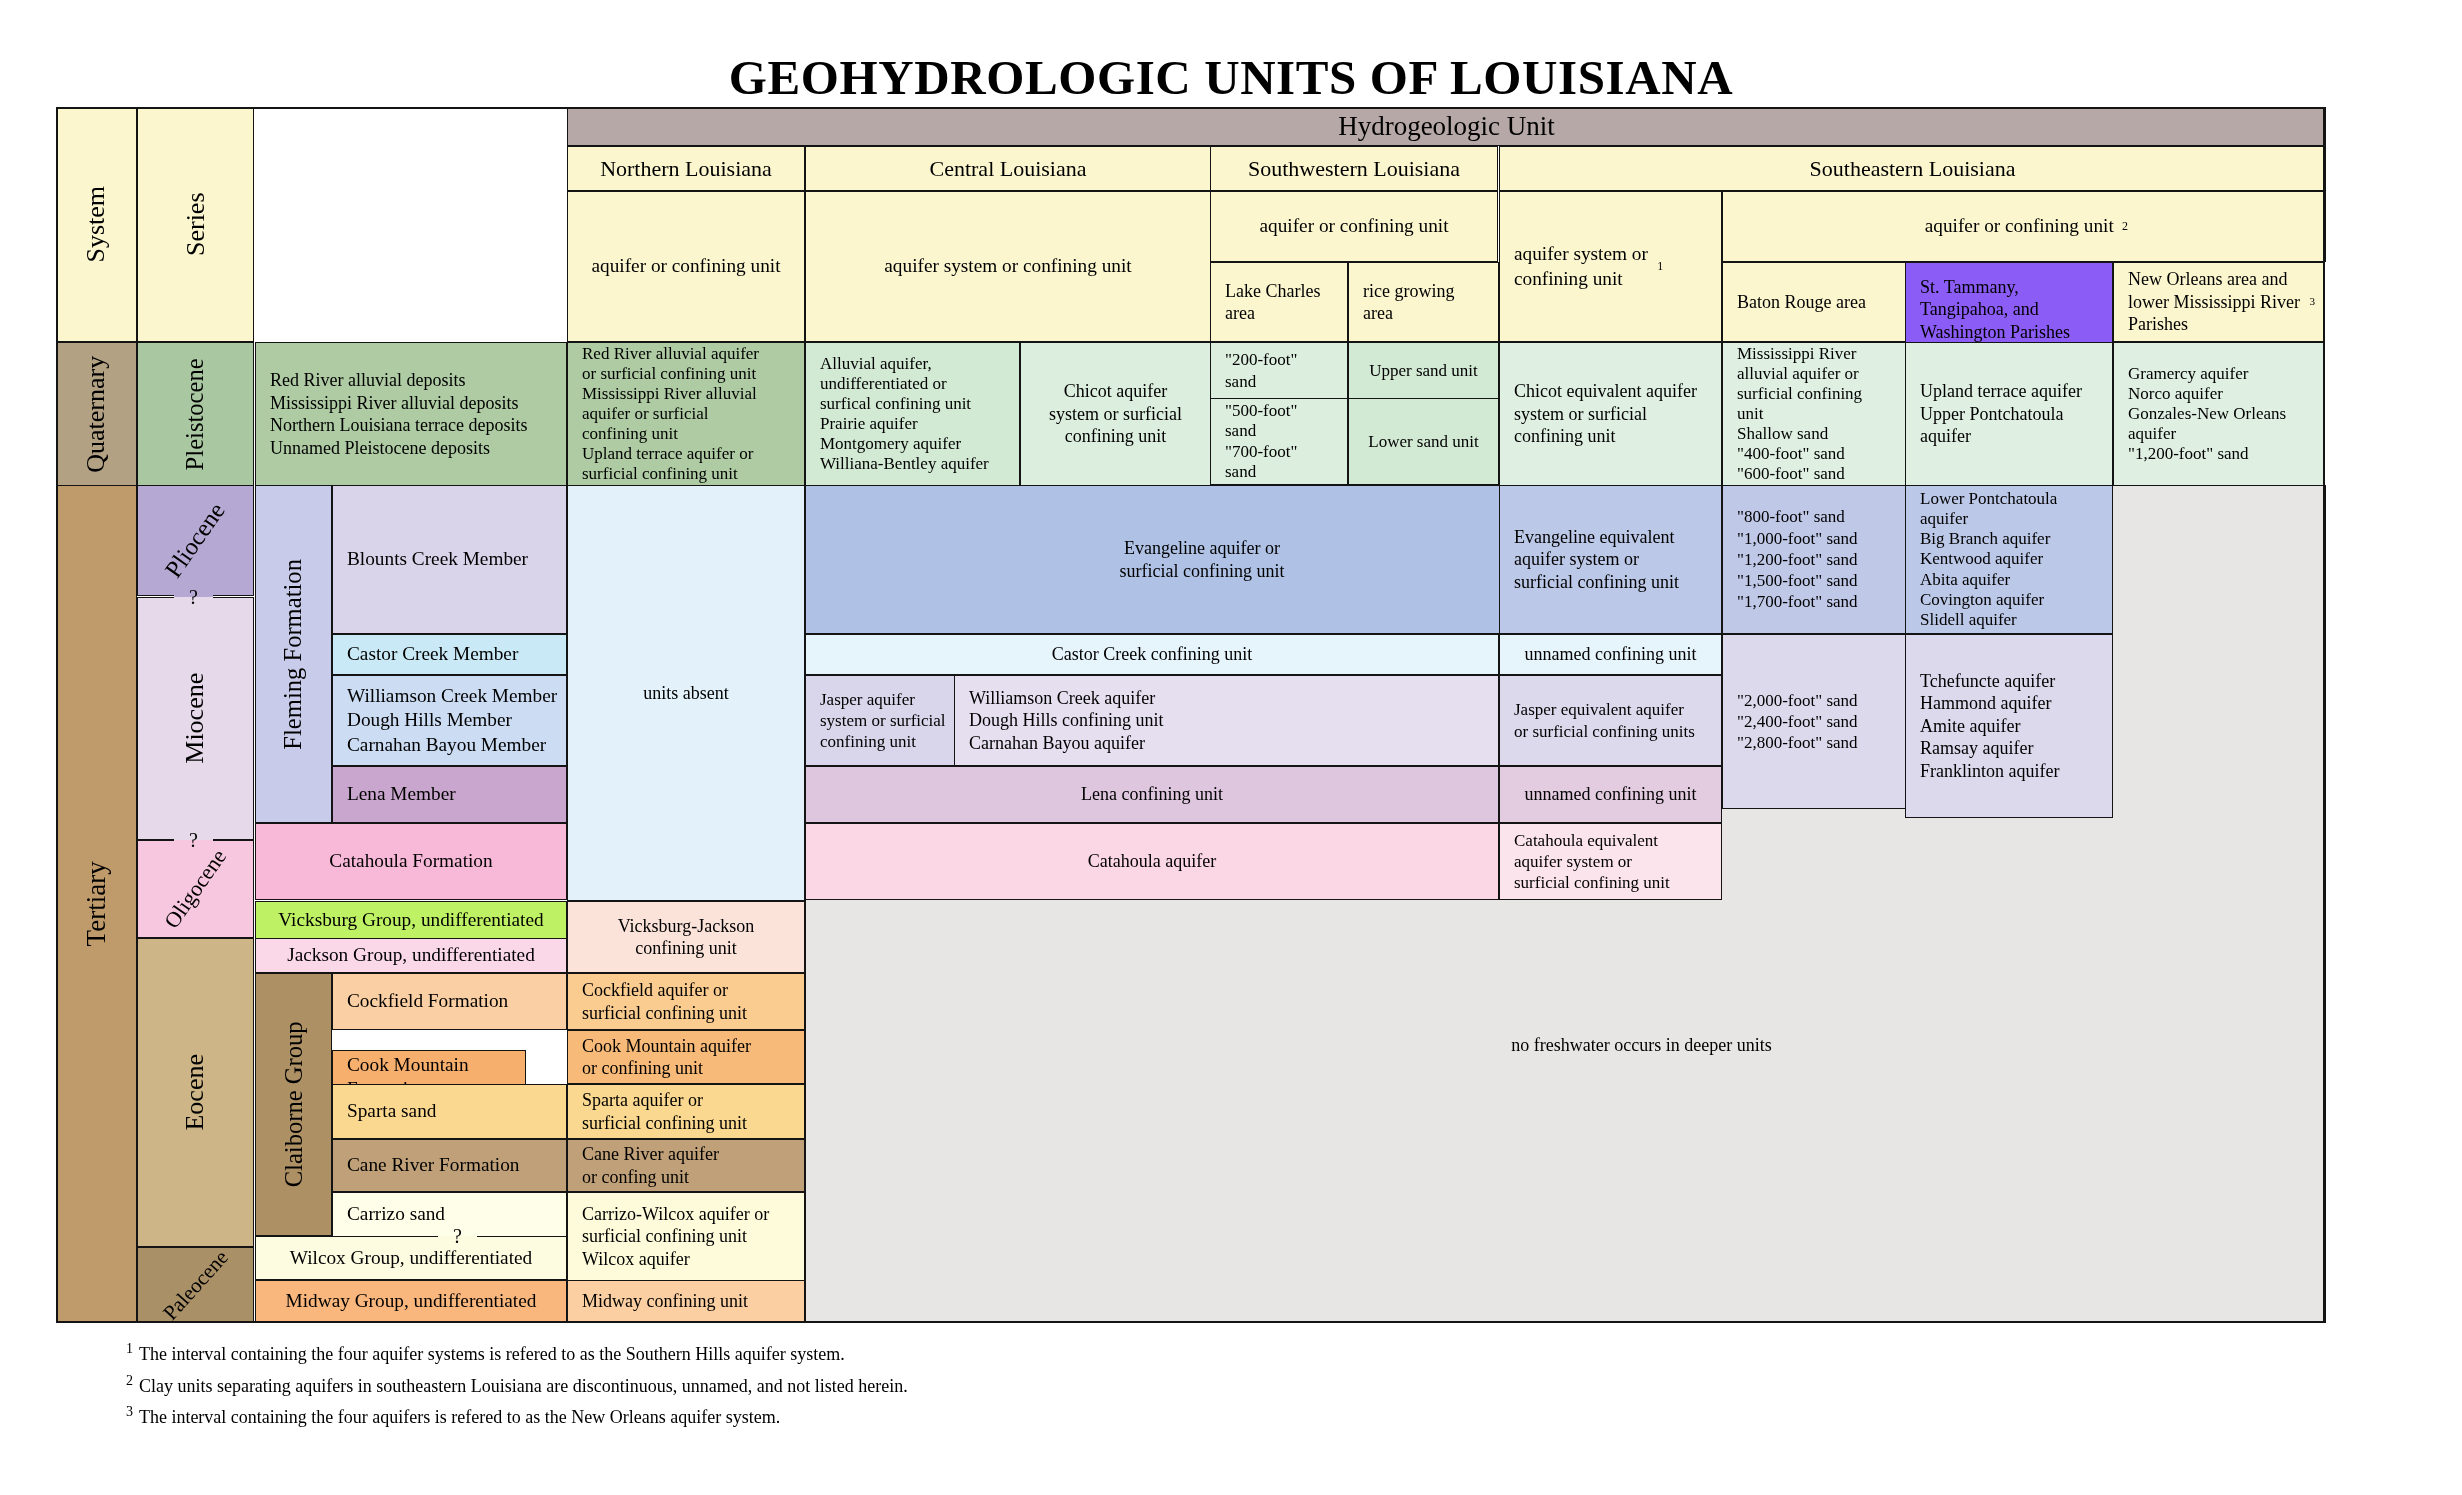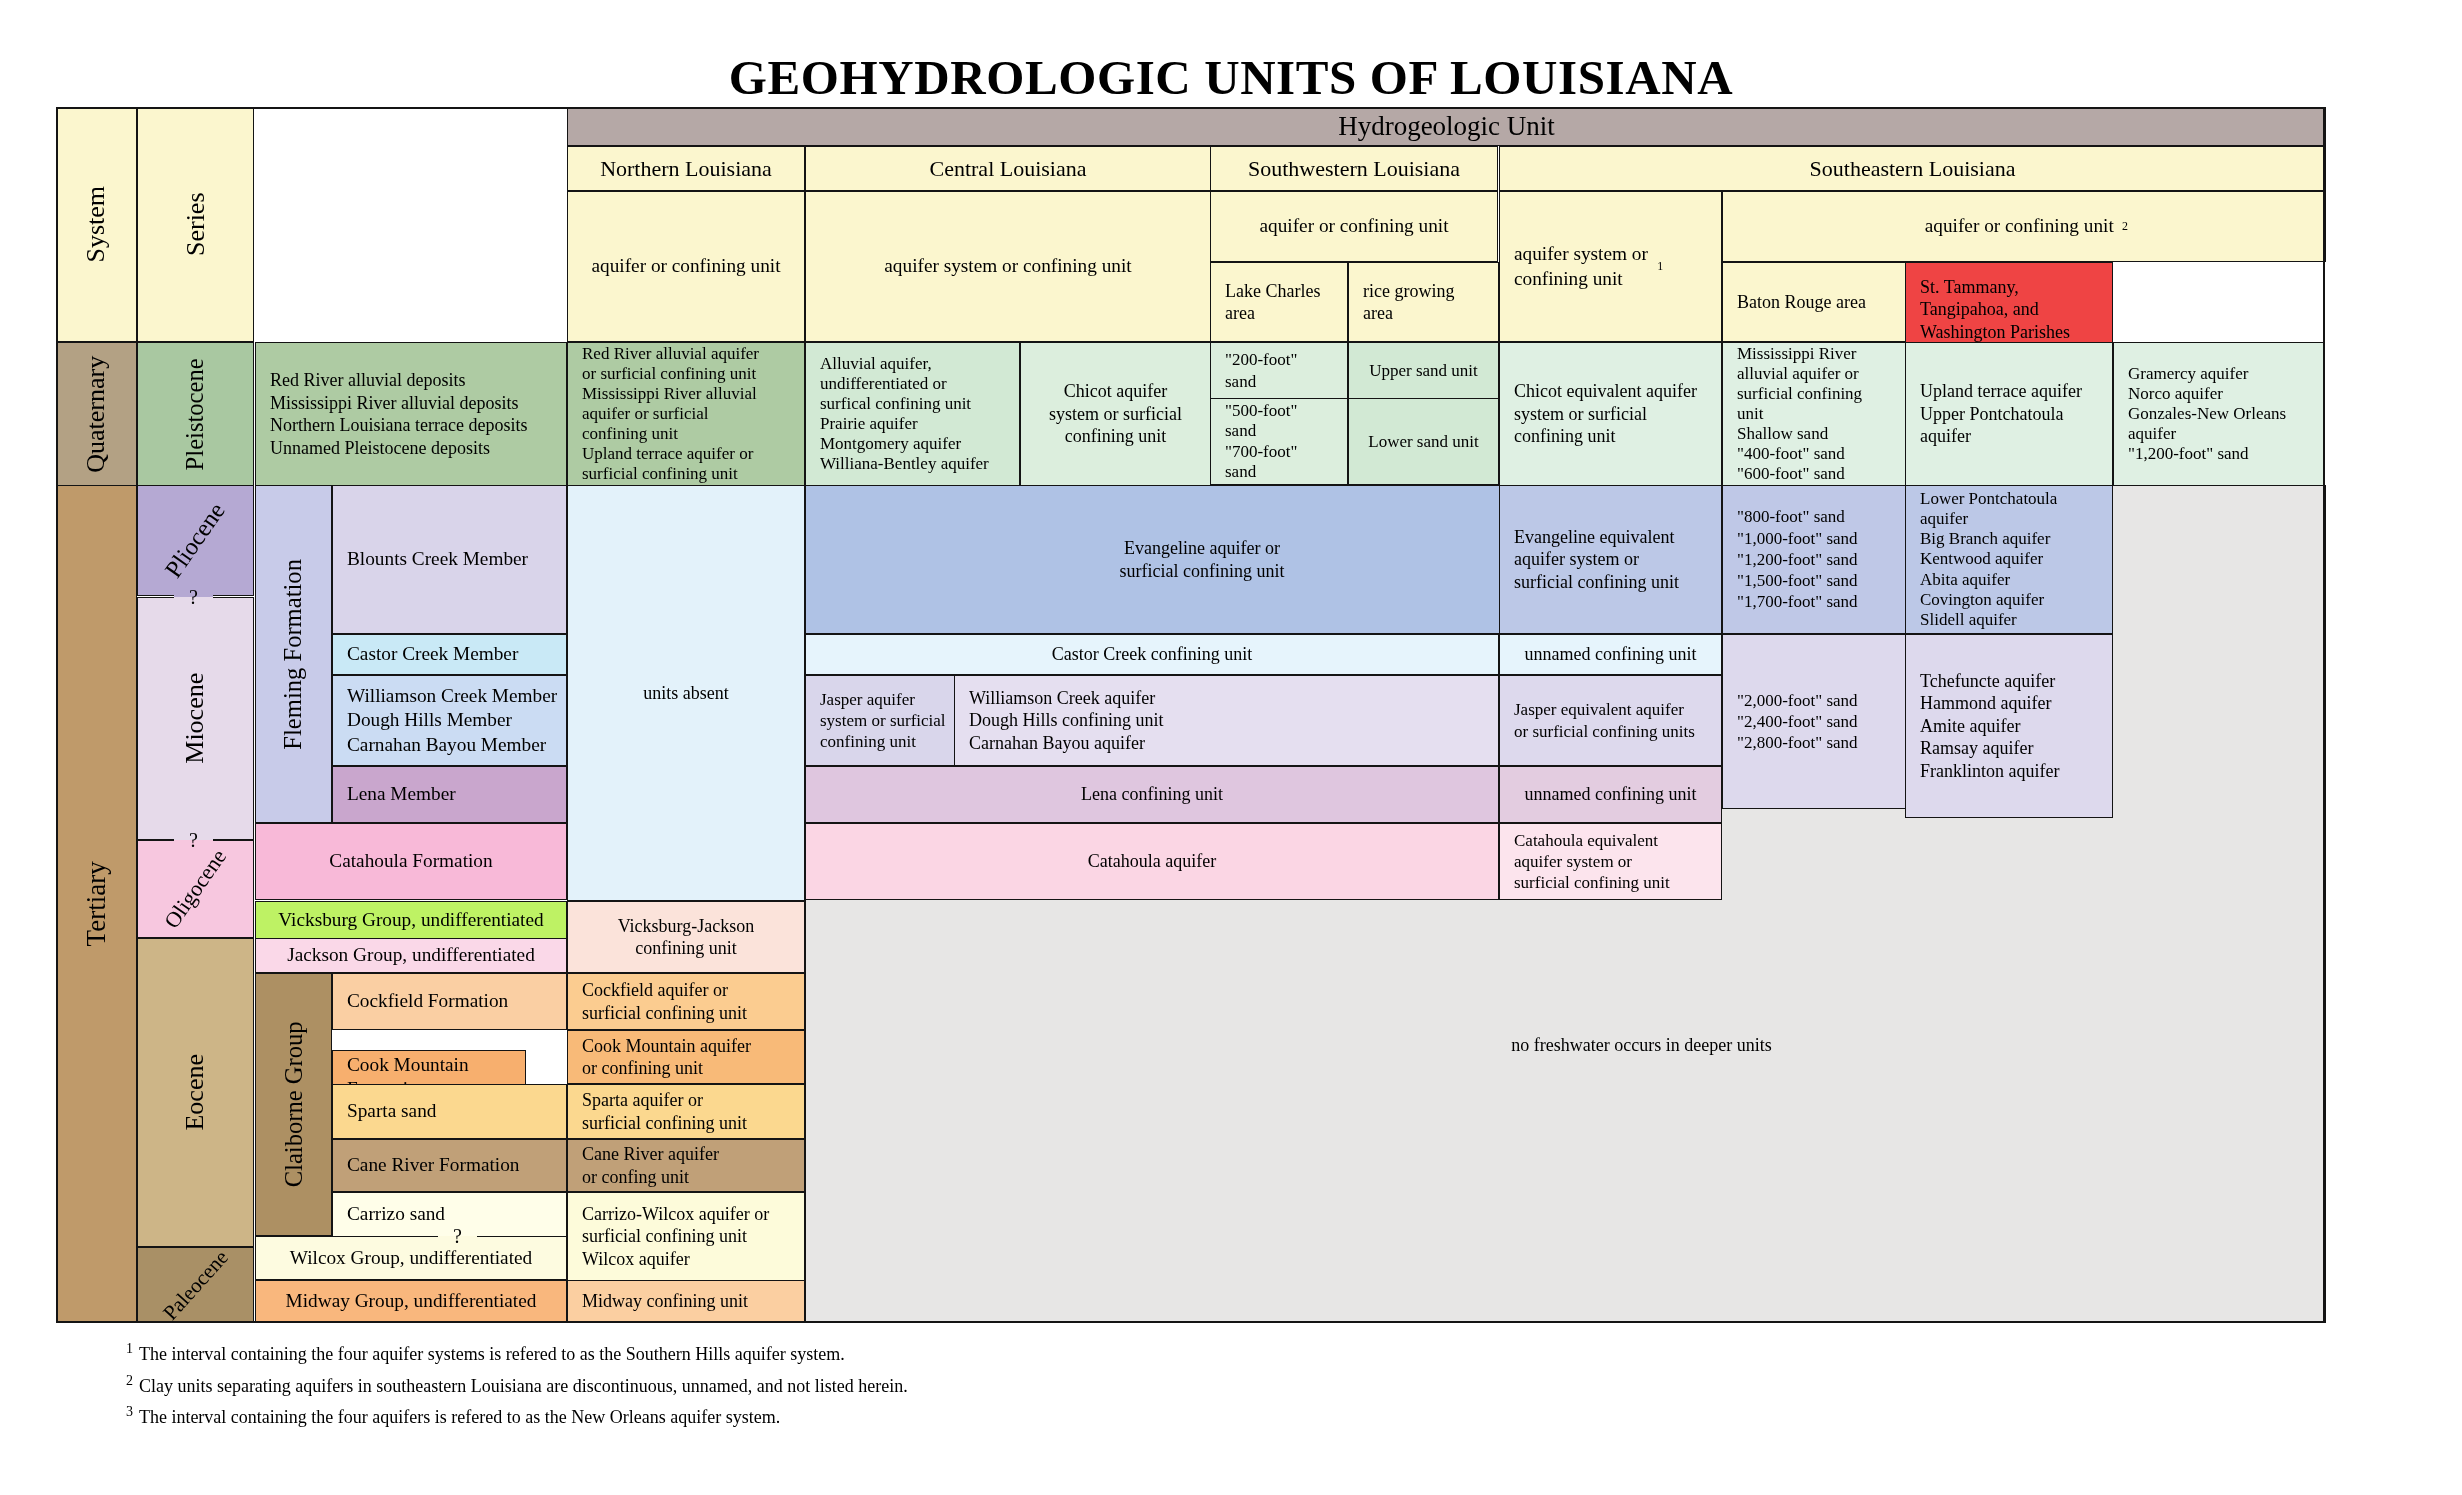--- a/index.html
+++ b/index.html
@@ -84,24 +84,30 @@
 confining unit</span>
       <sup>1</sup>
     </div>
   <div class="cell tc f33" style="left:1666px;top:84px;width:604px;height:71px;background:#FBF6CE">
       <span>aquifer or confining unit</span>
       <sup>2</sup>
     </div>
   <div class="cell" style="left:1666px;top:155px;width:184px;height:80px;background:#FBF6CE">
       <span>Baton Rouge area</span>
     </div>
-  <div class="cell" style="left:1849px;top:155px;width:208px;height:95px;background:#ef4444">
+  <div class="cell" style="left:1849px;top:155px;width:208px;height:95px;background:#8b5cf6">
       <span>St. Tammany,
 Tangipahoa, and
 Washington Parishes</span>
+    </div>
+  <div class="cell" style="left:2057px;top:155px;width:212px;height:80px;background:#FBF6CE">
+      <span>New Orleans area and
+lower Mississippi River
+Parishes</span>
+      <sup>3</sup>
     </div>
 
   <div class="cell vrot f44" style="left:0;top:235px;width:81px;height:144px;background:#B3A184">
       <span>Quaternary</span>
     </div>
   <div class="cell vrot f42" style="left:81px;top:235px;width:117px;height:144px;background:#A9C8A1">
       <span>Pleistocene</span>
     </div>
   <div class="cell" style="left:199px;top:235px;width:312px;height:144px;background:#AECBA3">
       <span>Red River alluvial deposits

